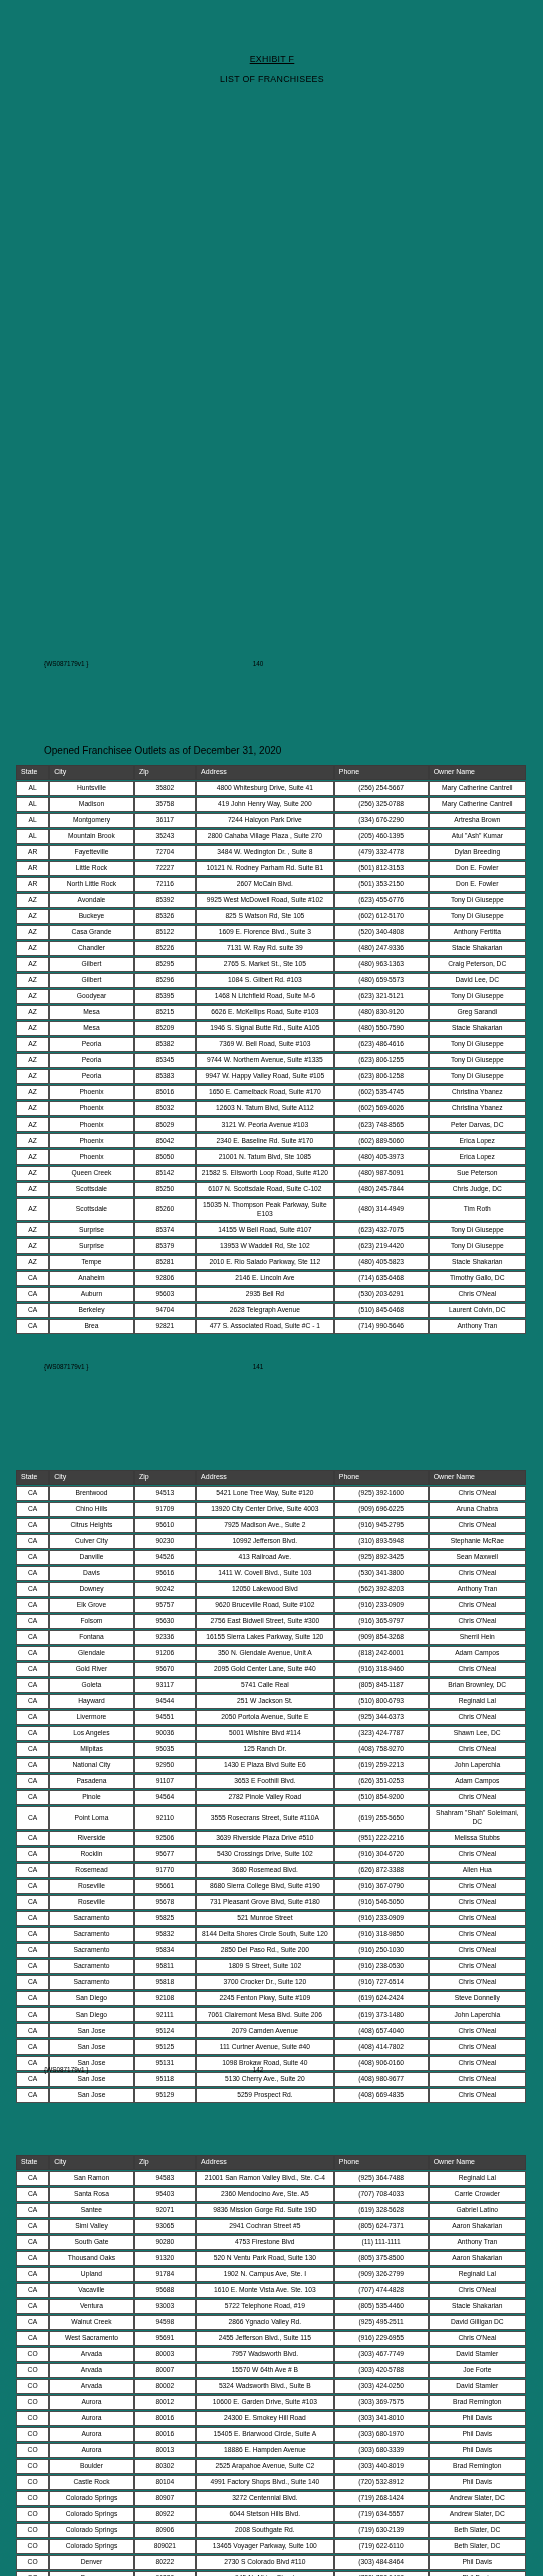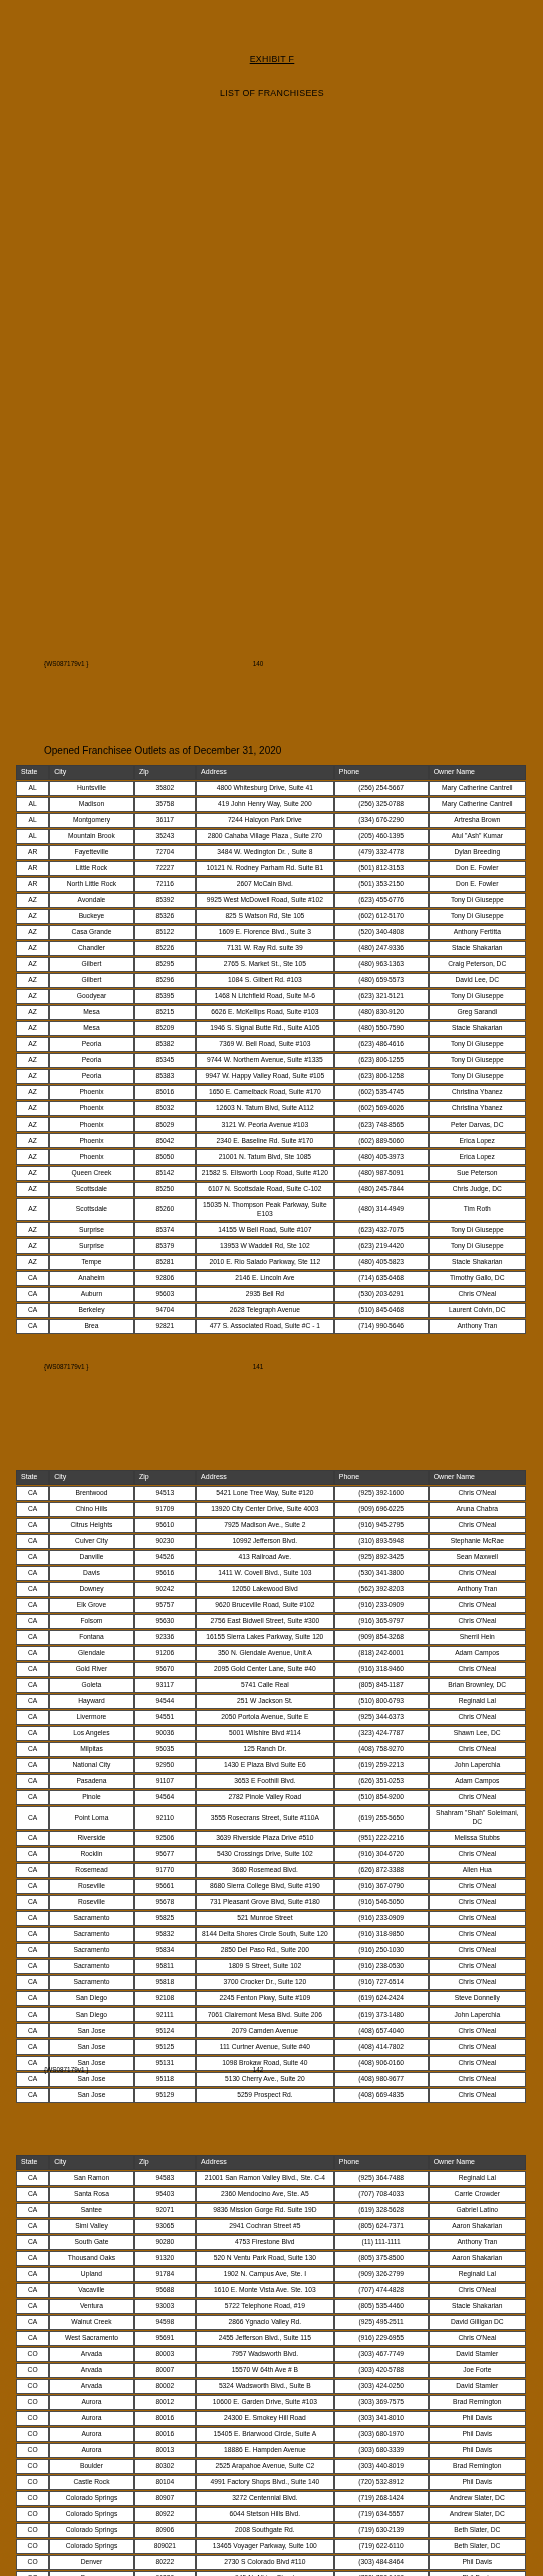--- a/index.html
+++ b/index.html
@@ -7,34 +7,34 @@
   body {
     width: 544px;
     background: #ffffff;
     font-family: "Liberation Sans", sans-serif;
     color: #000;
   }
   .page {
     position: relative;
     width: 544px;
     height: 703px;
-    background: #a16207;
+    background: #0f766e;
     overflow: hidden;
   }
   
   .title-block { padding-top: 54px; text-align: center; }
   .doc-title {
     font-size: 8.8px;
     letter-spacing: 0.3px;
     text-decoration: underline;
   }
   .doc-subtitle {
     font-size: 8.8px;
     letter-spacing: 0.3px;
-    margin-top: 24px;
+    margin-top: 10px;
   }
   
   .section-heading {
     margin: 42px 0 8.2px 44px;
     font-size: 10px;
   }
   
   table.franchise-table {
     width: 510px;
     margin-left: 16px;

